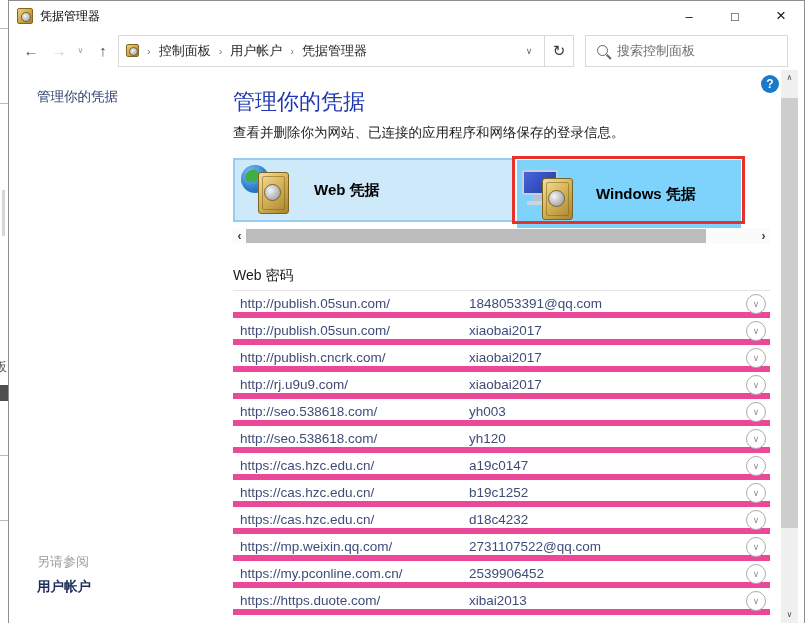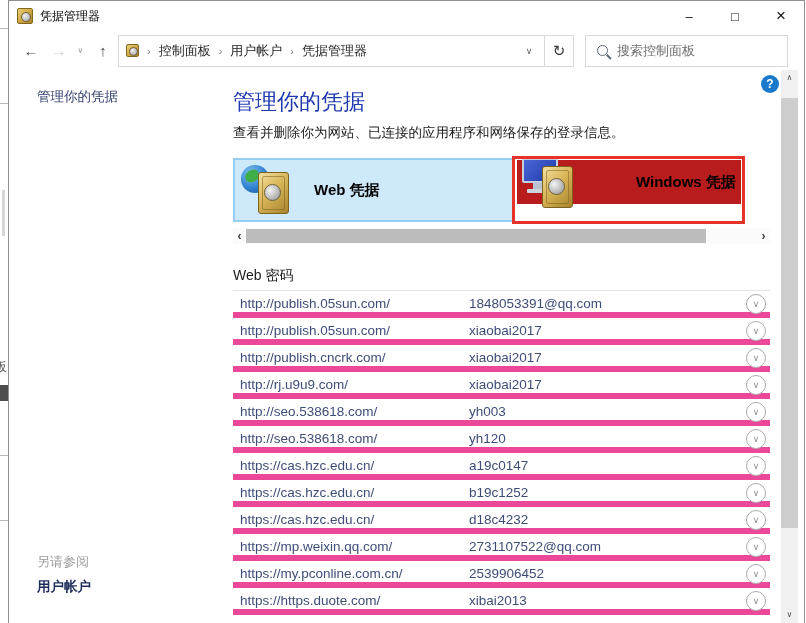--- a/index.html
+++ b/index.html
@@ -53,21 +53,21 @@
   #sidebar-home { left:37px; top:88px; font-size:13.5px; color:#32406d; }
   #see-also { left:37px; top:553px; font-size:13px; color:#9c9c9c; }
   #sidebar-user { left:37px; top:578px; font-size:13.5px; color:#1d2c58; font-weight:700; }
 
   
   #page-title { left:233px; top:87px; font-size:22px; color:#2038b0; }
   #page-desc { left:233px; top:124px; font-size:13.5px; color:#1b1b1b; }
 
   .tile { display:flex; align-items:center; }
   #tab-web { left:233px; top:158px; width:282px; height:64px; background:#cde9fa; border:2px solid #96cdf2; }
-  #tab-windows { left:517px; top:160px; width:224px; height:44px; background:#b91c1c;gap:40px; }
+  #tab-windows { left:517px; top:160px; width:224px; height:68px; background:#7dd3fc; }
   #annotation-box { left:512px; top:156px; width:233px; height:68px; border:3px solid #e63228; pointer-events:none; z-index:5; }
   .tile-icon { position:relative; width:54px; height:52px; margin-left:5px; flex:0 0 54px; }
   .globe { position:absolute; left:1px; top:1px; width:28px; height:28px; border-radius:50%;
     background:radial-gradient(circle at 35% 30%, #7ec4ef 0%, #2f7fd0 55%, #155a9e 100%); }
   .globe::after { content:""; position:absolute; left:4px; top:5px; width:14px; height:12px; background:#3fae49;
     border-radius:60% 40% 55% 45%; transform:rotate(-15deg); box-shadow:8px 8px 0 -4px #3fae49; }
   .monitor { position:absolute; left:0; top:2px; width:36px; height:25px; border:2px solid #c6d0dd;
     background:linear-gradient(135deg,#4a66d8,#1d3aa8); border-radius:2px; }
   .monitor::before { content:""; position:absolute; left:9px; top:23px; width:9px; height:6px; background:#b9c3cf; }
   .monitor::after { content:""; position:absolute; left:3px; top:29px; width:20px; height:4px; background:#cdd4dd; border-radius:1px; }

